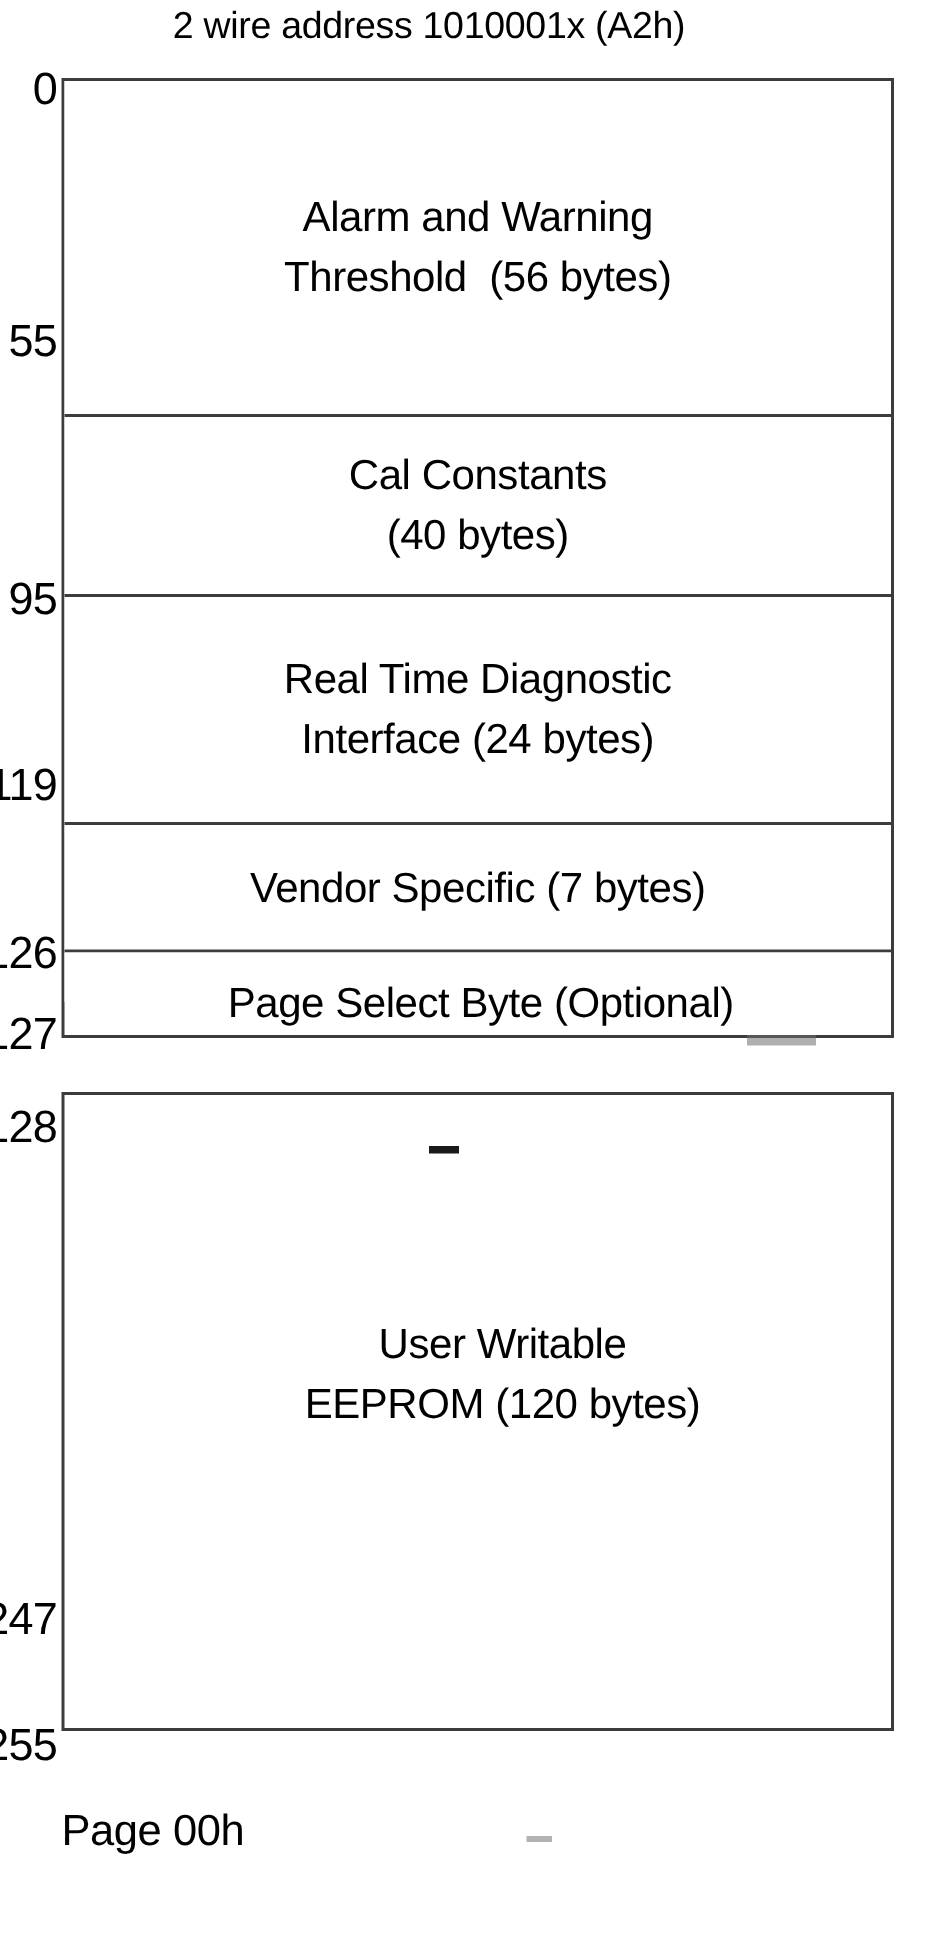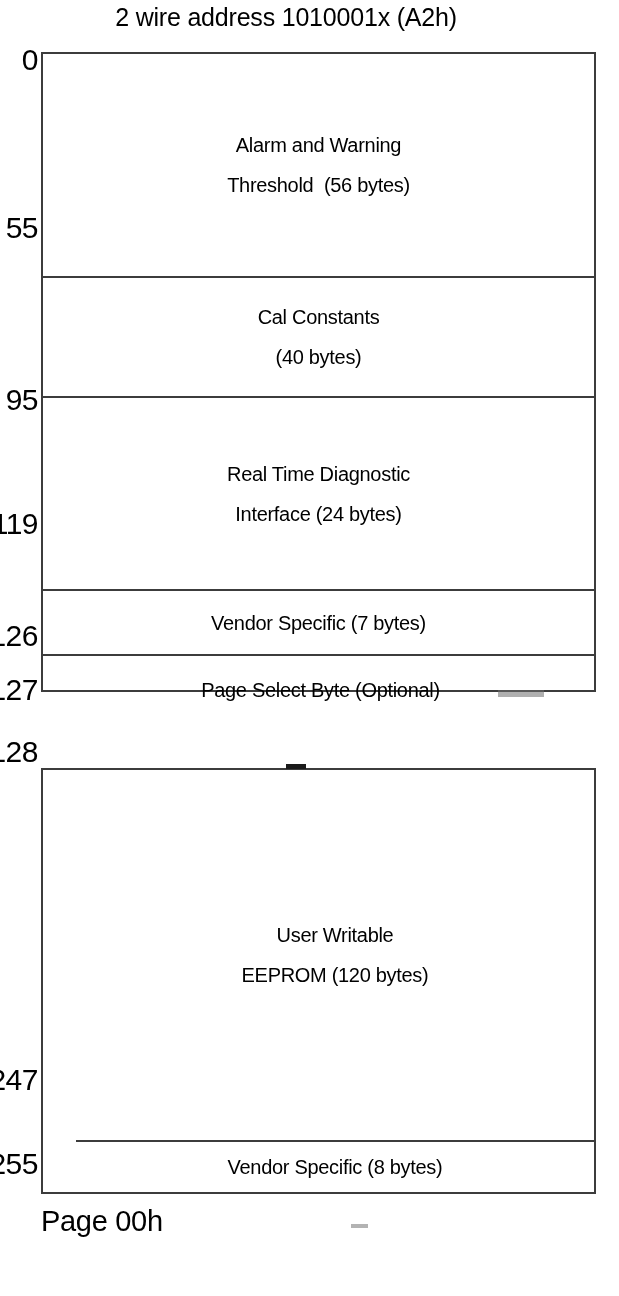--- a/index.html
+++ b/index.html
@@ -33,47 +33,47 @@
   
   .map {
     position: absolute;
     left: 41px;
     width: 555px;
     border: 2px solid #3c3c3c;
     box-sizing: border-box;
     background: #ffffff;
   }
   #map-a2-upper { top: 52px;  height: 640px; }
-  #map-a2-lower { top: 768px; height: 426px; padding-left: 33px; }
+  #map-a2-lower { top: 728px; height: 426px; padding-left: 33px; }
 
   .row {
     position: relative;
     box-sizing: border-box;
     border-bottom: 2px solid #3c3c3c;
     background: #ffffff;
     display: flex;
     align-items: center;
     justify-content: center;
     overflow: visible;
   }
   .row:last-child { border-bottom: none; }
 
   .row-text {
     text-align: center;
-    font-size: 20px;
+    font-size: 28px;
     line-height: 40px;
     letter-spacing: -0.3px;
     white-space: pre;
   }
 
   
   #row-alarm      { height: 224px; }
   #row-cal        { height: 120px; }
-  #row-rtdi       { height: 193px; }
-  #row-vendor7    { height: 65px;  }
+  #row-rtdi       { height: 152px; }
+  #row-vendor7    { height: 85px;  }
   #row-pageselect { height: 33px;  }
 
   
   #row-eeprom     { height: 372px; }
   #row-vendor8    { height: 50px;  }
 
   
   #row-pageselect .row-text {
     position: relative;
     left: 2px;
@@ -164,23 +164,20 @@
 
   </div>
 
   <div class="map" id="map-a2-lower">
 
     <div class="row" id="row-eeprom">
       <span class="row-text">User Writable
 EEPROM (120 bytes)</span>
     </div>
 
-    <div class="row" id="row-vendor8">
-      <span class="row-text">Vendor Specific (8 bytes)</span>
-    </div>
 
   </div>
 
   <div class="addr" id="addr-0">0</div>
   <div class="addr" id="addr-55">55</div>
   <div class="addr" id="addr-95">95</div>
   <div class="addr clipped" id="addr-119">119</div>
   <div class="addr clipped" id="addr-126">126</div>
   <div class="addr clipped" id="addr-127">127</div>
   <div class="addr clipped" id="addr-128">128</div>

